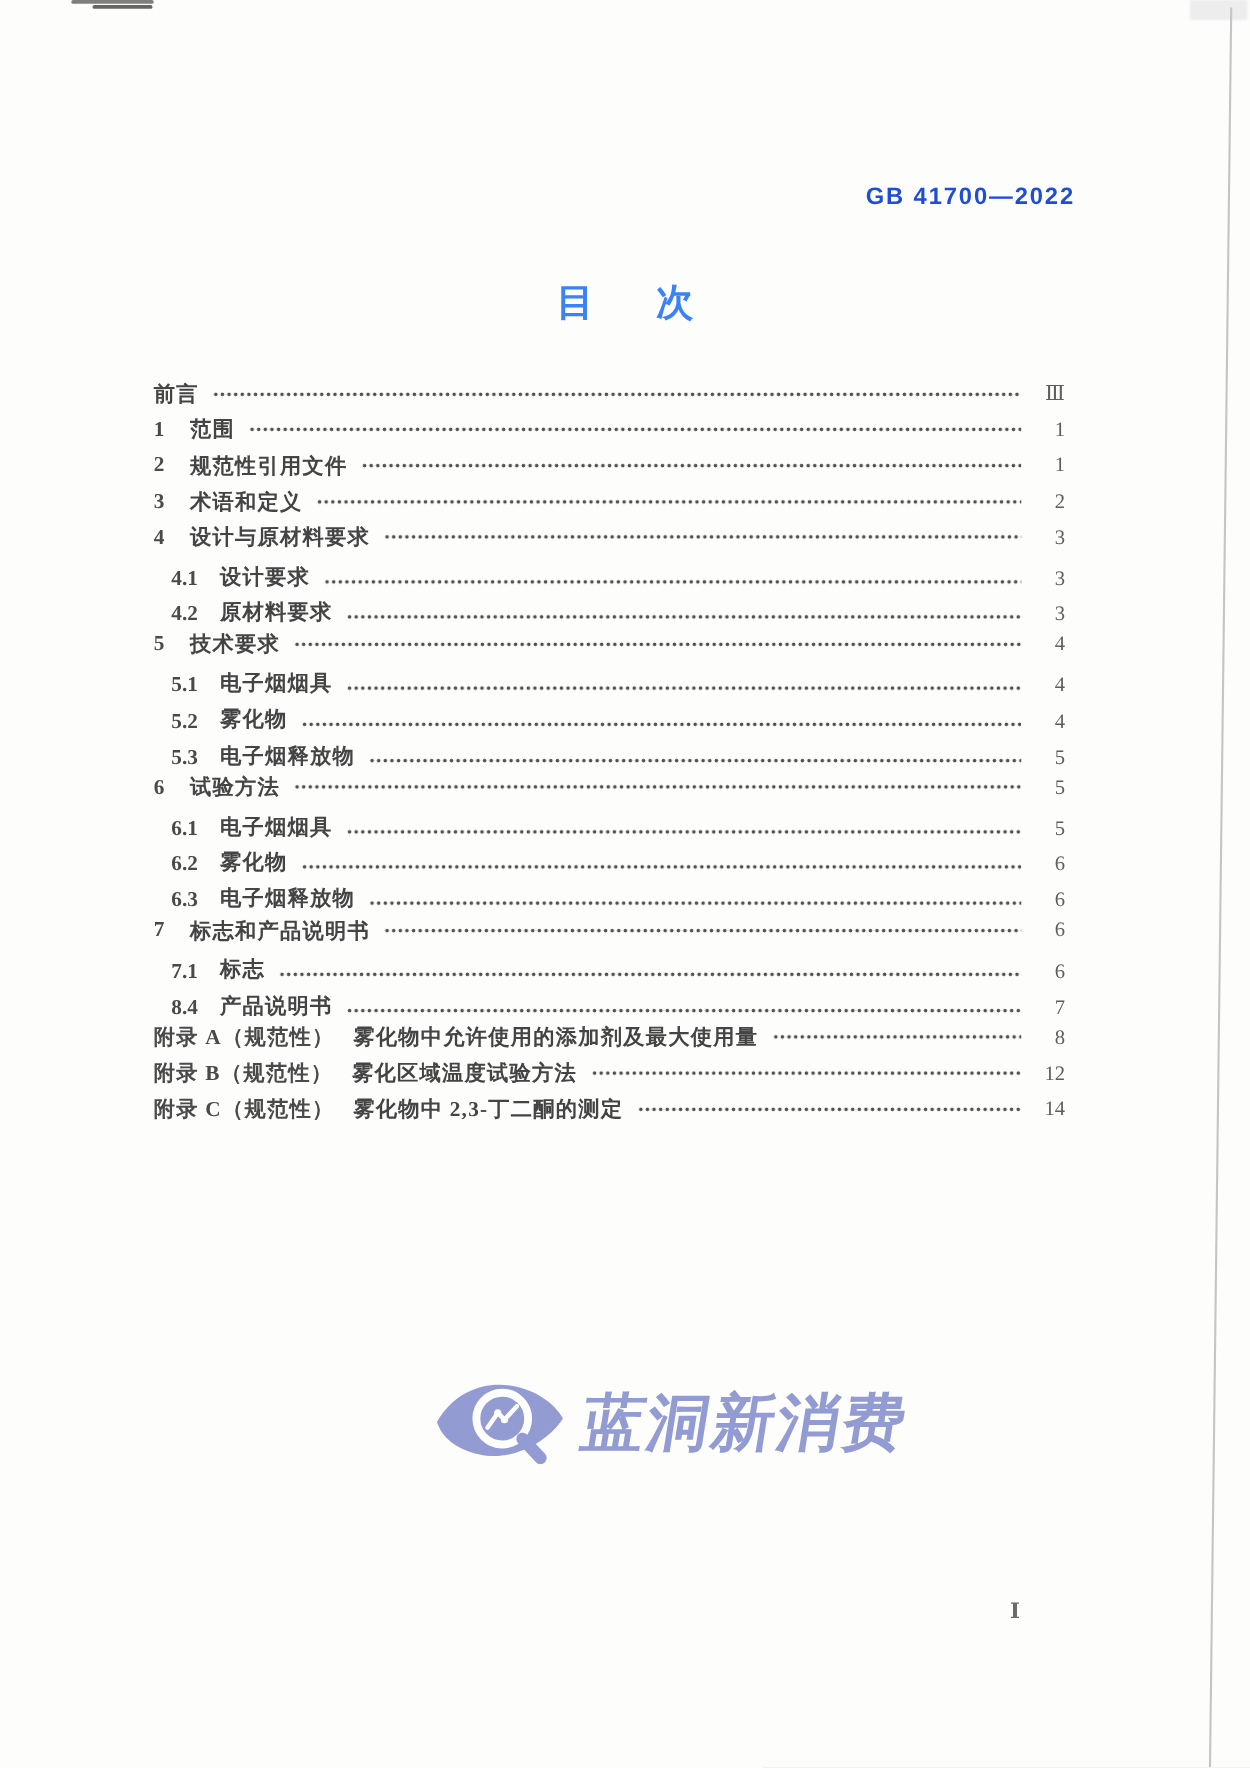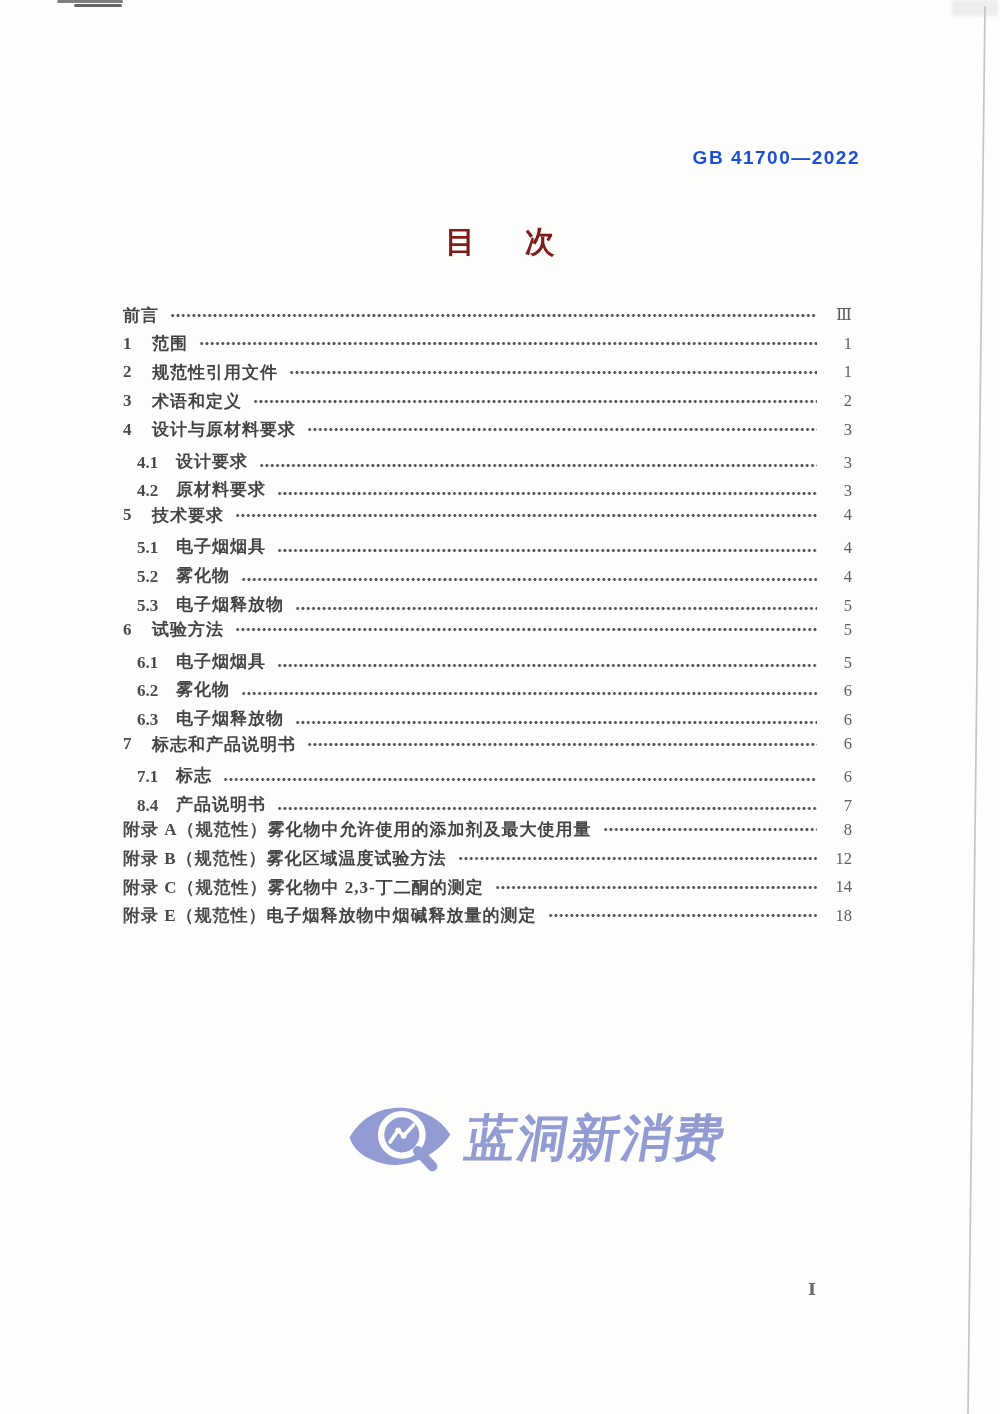--- a/index.html
+++ b/index.html
@@ -19,21 +19,21 @@
   .edge-svg{position:absolute;left:0;top:0;width:1000px;height:1414px;pointer-events:none;}
 
   .header-code{
     position:absolute;top:147px;right:140px;
     font-family:"Liberation Sans","DejaVu Sans",sans-serif;
     font-size:19px;font-weight:600;letter-spacing:1.5px;color:#1d4ed8;
   }
   .doc-title{
     position:absolute;top:222px;left:0;width:100%;
     margin:0;text-align:center;
-    font-size:30px;font-weight:700;color:#7f1d1d;
+    font-size:30px;font-weight:700;color:#3b82f6;
     letter-spacing:21px;padding-left:21px;box-sizing:border-box;
   }
 
   .toc{position:absolute;top:301px;left:123px;right:148px;}
   .toc-row{display:flex;align-items:center;height:28.6px;font-size:17px;font-weight:600;color:#444;}
   .toc-row .num{
     font-family:"Liberation Serif","DejaVu Serif",serif;
     font-weight:600;color:#4a4a4a;white-space:nowrap;flex:0 0 auto;
   }
   .toc-row .label{white-space:nowrap;flex:0 0 auto;letter-spacing:1px;}
@@ -43,21 +43,21 @@
     background-size:5.3px 15px;background-repeat:repeat-x;background-position:0 56%;
   }
   .toc-row .pg{
     flex:0 0 auto;min-width:26px;text-align:right;
     font-family:"Liberation Serif","DejaVu Serif",serif;
     font-size:16.5px;font-weight:500;color:#5e5e5e;
   }
   .toc-row.chapter .num{width:29px;}
   .toc-row.sub{padding-left:14px;align-items:flex-end;}
   .toc-row.sub .num{width:39px;}
-  .toc-row.appendix .num{letter-spacing:1px;}
+  .toc-row.appendix .num{margin-right:15px;letter-spacing:1px;}
 
   .watermark{
     position:absolute;top:1094px;left:346px;
     display:flex;align-items:center;gap:12px;
     opacity:.92;
   }
   .wm-icon{flex:0 0 auto;}
   .wm-text{
     font-family:"Liberation Sans","DejaVu Sans",sans-serif;
     font-size:50px;font-weight:800;
@@ -206,26 +206,20 @@
       <span class="num">附录 B（规范性）</span>
       <span class="label">雾化区域温度试验方法</span>
       <span class="dots"></span>
       <span class="pg">12</span>
     </div>
       <div class="toc-row appendix">
       <span class="num">附录 C（规范性）</span>
       <span class="label">雾化物中 2,3-丁二酮的测定</span>
       <span class="dots"></span>
       <span class="pg">14</span>
-    </div>
-      <div class="toc-row appendix">
-      <span class="num">附录 E（规范性）</span>
-      <span class="label">电子烟释放物中烟碱释放量的测定</span>
-      <span class="dots"></span>
-      <span class="pg">18</span>
     </div>
     </div>
 
   <div class="watermark">
     <svg class="wm-icon" width="108" height="88" viewBox="0 0 120 95" xmlns="http://www.w3.org/2000/svg">
       <path d="M4,47 C22,16 52,10 76,16 C96,21 110,33 116,44 C100,68 68,82 42,76 C20,71 8,60 4,47 Z" fill="var(--wm,#8b93d0)"></path>
       <circle cx="62" cy="44" r="23" fill="none" stroke="#ffffff" stroke-width="7"></circle>
       <line x1="80" y1="62" x2="96" y2="79" stroke="var(--wm,#8b93d0)" stroke-width="11" stroke-linecap="round"></line>
       <polyline points="49,52 58,39 64,45 75,33" fill="none" stroke="#ffffff" stroke-width="4" stroke-linecap="round" stroke-linejoin="round"></polyline>
       <circle cx="58" cy="39" r="3.2" fill="#ffffff"></circle>

